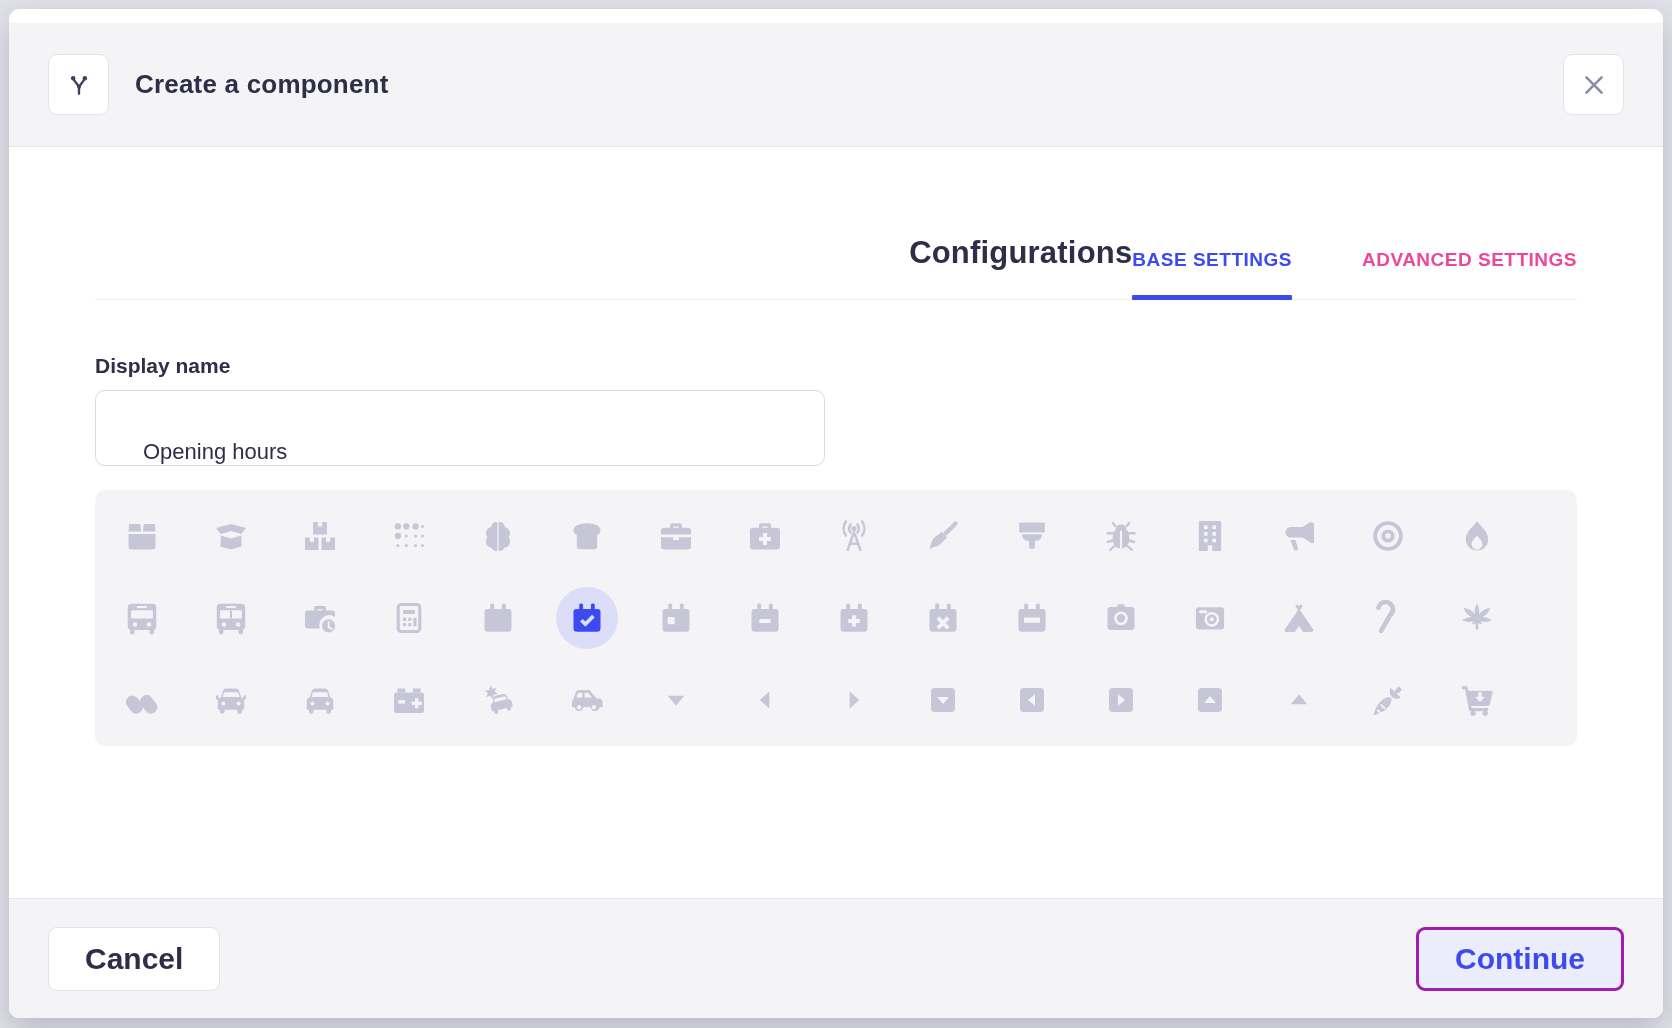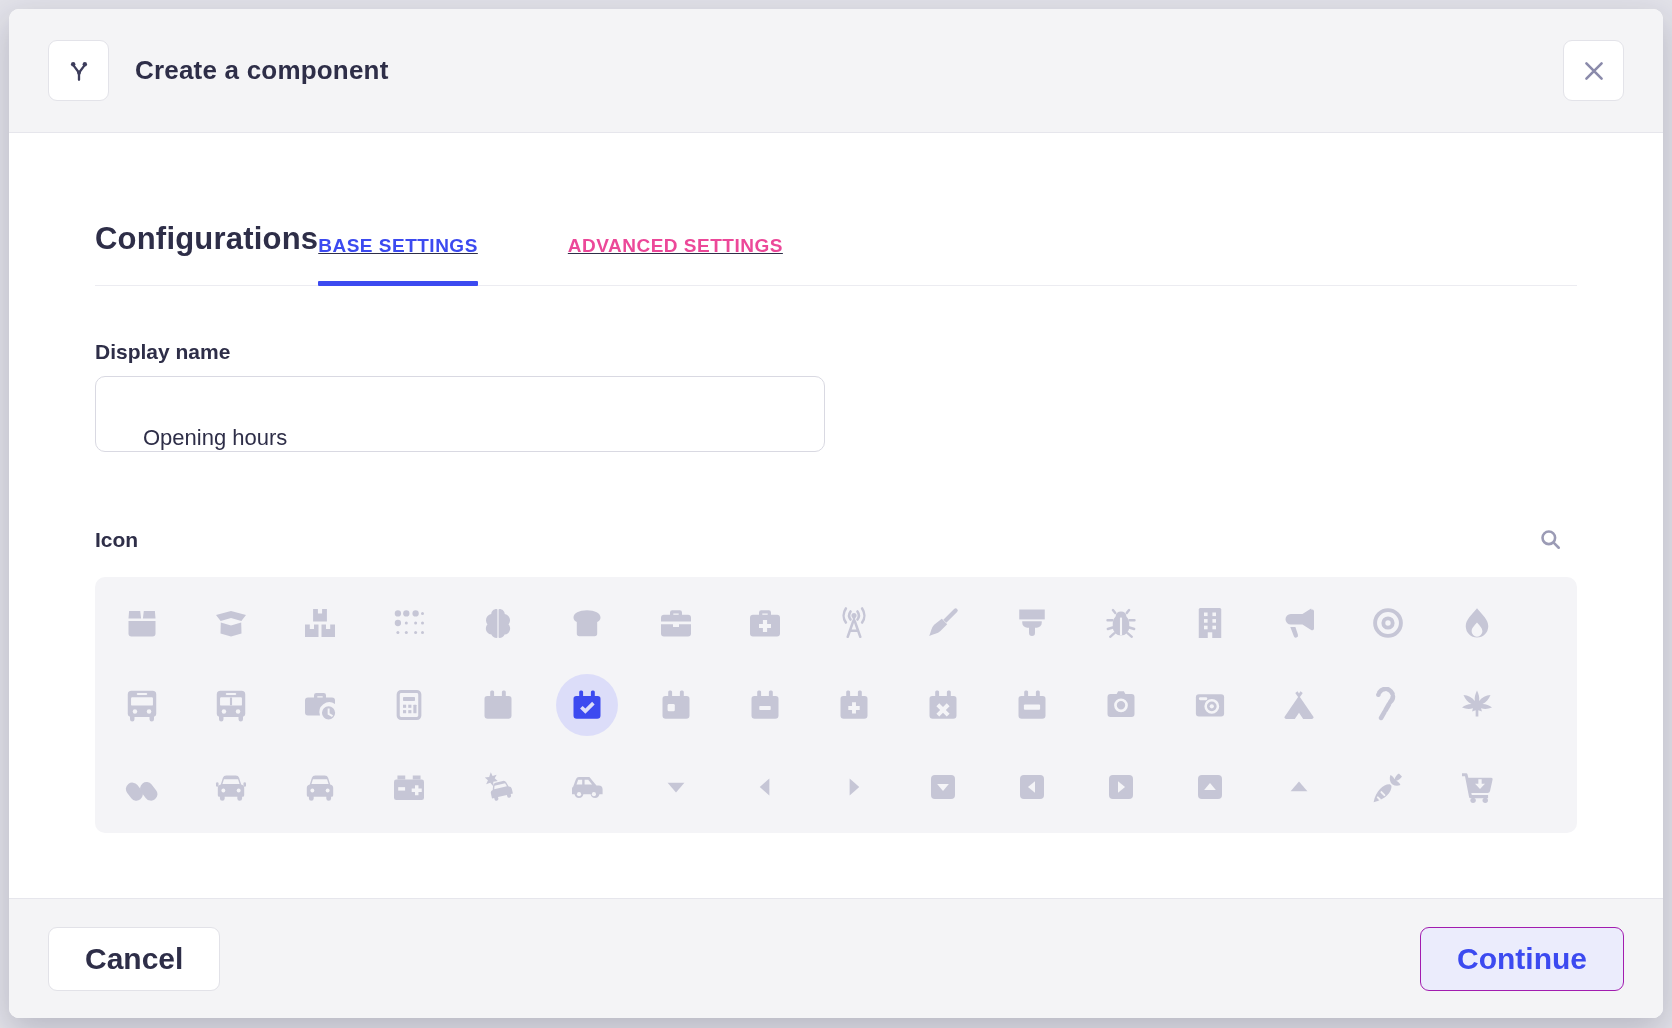--- a/index.html
+++ b/index.html
@@ -7,40 +7,40 @@
   body { font-family:"Liberation Sans", sans-serif; background:#e2e2e9; color:#2e2e48; }
 
   .modal {
     position:absolute; left:9px; top:9px; width:1654px; height:1009px;
     background:#fff; border-radius:10px; box-shadow:0 12px 34px rgba(30,30,60,.22);
     display:flex; flex-direction:column; overflow:hidden;
   }
   
   .mhead {
     height:124px; flex:0 0 124px; background:#f4f4f6; border-bottom:1px solid #e6e6ec;
-    display:flex; align-items:center; padding:0 39px 0 39px;
+    display:flex; align-items:center; padding:0 39px 0 39px;margin-top:14px;
   }
   .hicon {
     width:61px; height:61px; background:#fff; border:1px solid #e3e3e9; border-radius:9px;
     display:flex; align-items:center; justify-content:center; color:#3d3d5c;
   }
   .mtitle { font-size:26px; font-weight:700; margin-left:26px; letter-spacing:.2px; }
   .xbtn {
     margin-left:auto; width:61px; height:61px; background:#fff; border:1px solid #e3e3e9;
     border-radius:9px; display:flex; align-items:center; justify-content:center;
     color:#8b8bab; cursor:pointer;
   }
   
   .mbody { flex:1 1 auto; background:#fff; padding:88px 86px 0 86px; }
   .confrow {
-    display:flex; align-items:flex-end; justify-content:flex-start;
+    display:flex; align-items:flex-end; justify-content:flex-end;
     border-bottom:1px solid #ececf1; padding-bottom:28px;
   }
   .confhead { font-size:31px; font-weight:700; letter-spacing:.2px; }
-  .tabs { display:flex; gap:90px;text-decoration:underline; }
+  .tabs { display:flex; gap:70px; }
   .tab {
     position:relative; font-size:19px; font-weight:700; letter-spacing:.5px;
     color:#ec4899; cursor:pointer;
   }
   .tab.active { color:var(--accent,#3c4af0); }
   .tab.active::after {
     content:""; position:absolute; left:0; right:0; top:calc(100% + 24px);
     height:5px; background:var(--accent,#3c4af0); border-radius:1px;
   }
   
@@ -75,21 +75,21 @@
   
   .mfoot {
     flex:0 0 120px; background:#f4f4f6; border-top:1px solid #e6e6ec;
     display:flex; align-items:center; justify-content:space-between; padding:0 39px;
   }
   .btn {
     height:64px; border-radius:9px; font-family:"Liberation Sans",sans-serif;
     font-size:30px; font-weight:700; padding:0 36px; cursor:pointer;
   }
   .btn-cancel { background:#fff; border:1px solid #e2e2e8; color:#2e2e48; }
-  .btn-continue { background:#ebecfc; border:1px solid #a21caf; color:var(--accent,#3443dd); }
+  .btn-continue { background:#ebecfc; border:3px solid #a21caf; color:var(--accent,#3443dd); }
 </style>
 </head>
 <body>
 
 <div class="modal">
 
   <div class="mhead">
     <div class="hicon">
       <svg width="28" height="28" viewBox="0 0 24 24">
         <g fill="none" stroke="currentColor" stroke-width="2" stroke-linecap="round">
@@ -122,29 +122,20 @@
 
     <div class="fields">
       <div>
         <div class="flabel">Display name</div>
         <div class="finput">
           <input type="text" value="Opening hours" style="">
         </div>
       </div>
     </div>
 
-    <div class="isect-head">
-      <div class="ilabel">Icon</div>
-      <span class="isearch">
-        <svg width="27" height="27" viewBox="0 0 24 24" fill="none" stroke="currentColor" stroke-width="2.3" stroke-linecap="round">
-          <circle cx="10.5" cy="10.5" r="5.6"></circle>
-            <path d="M15 15l4.3 4.3"></path>
-        </svg>
-      </span>
-    </div>
 
     <div class="ipanel" id="icon-grid">
         <div class="icell">
           <div class="bub">
             <svg viewBox="0 0 24 24" fill="currentColor">
               <path d="M3.4 4h7.4l.6 5H3zM13.2 4h7.4l.4 5h-8.4zM3 10.6h18V19a2 2 0 0 1-2 2H5a2 2 0 0 1-2-2z"></path>
             </svg>
           </div>
         </div>
         <div class="icell">

